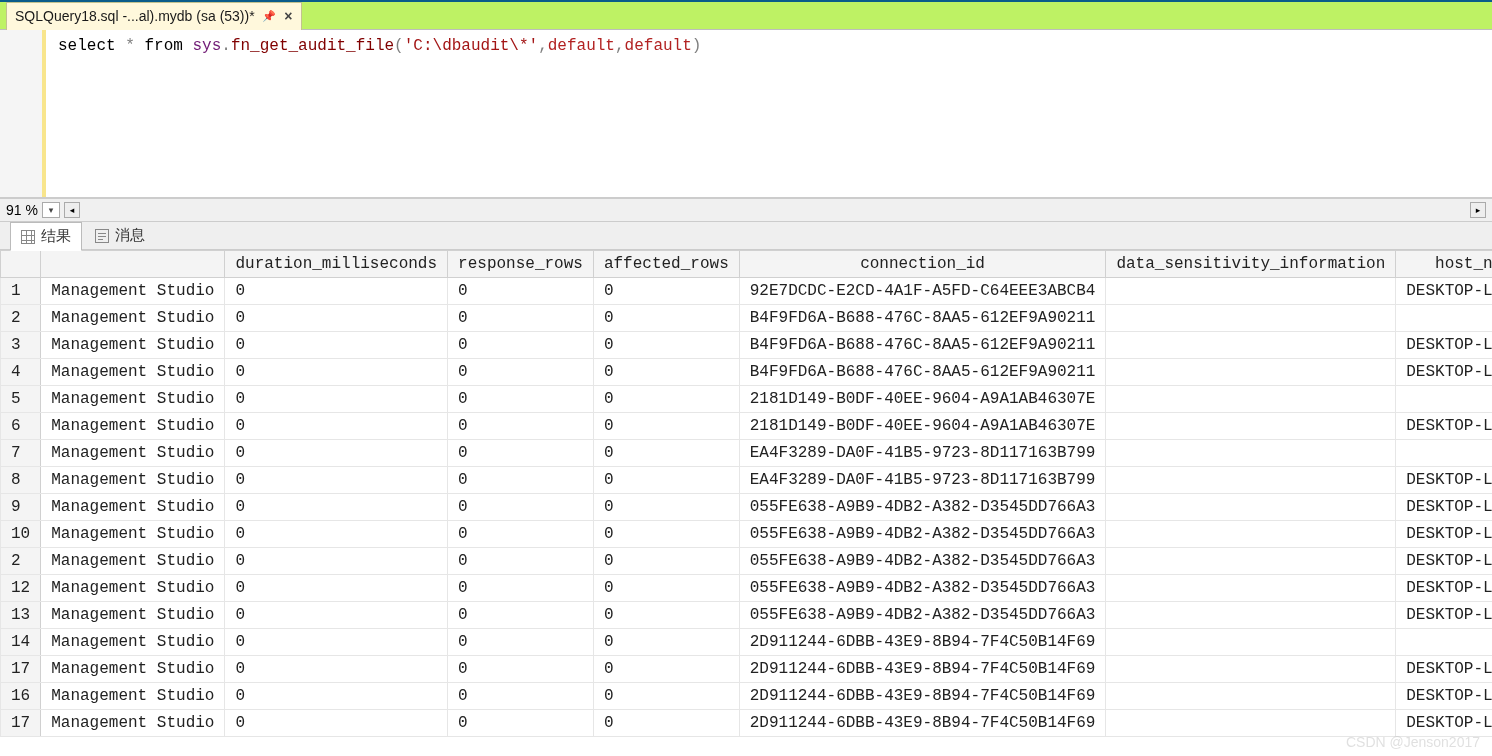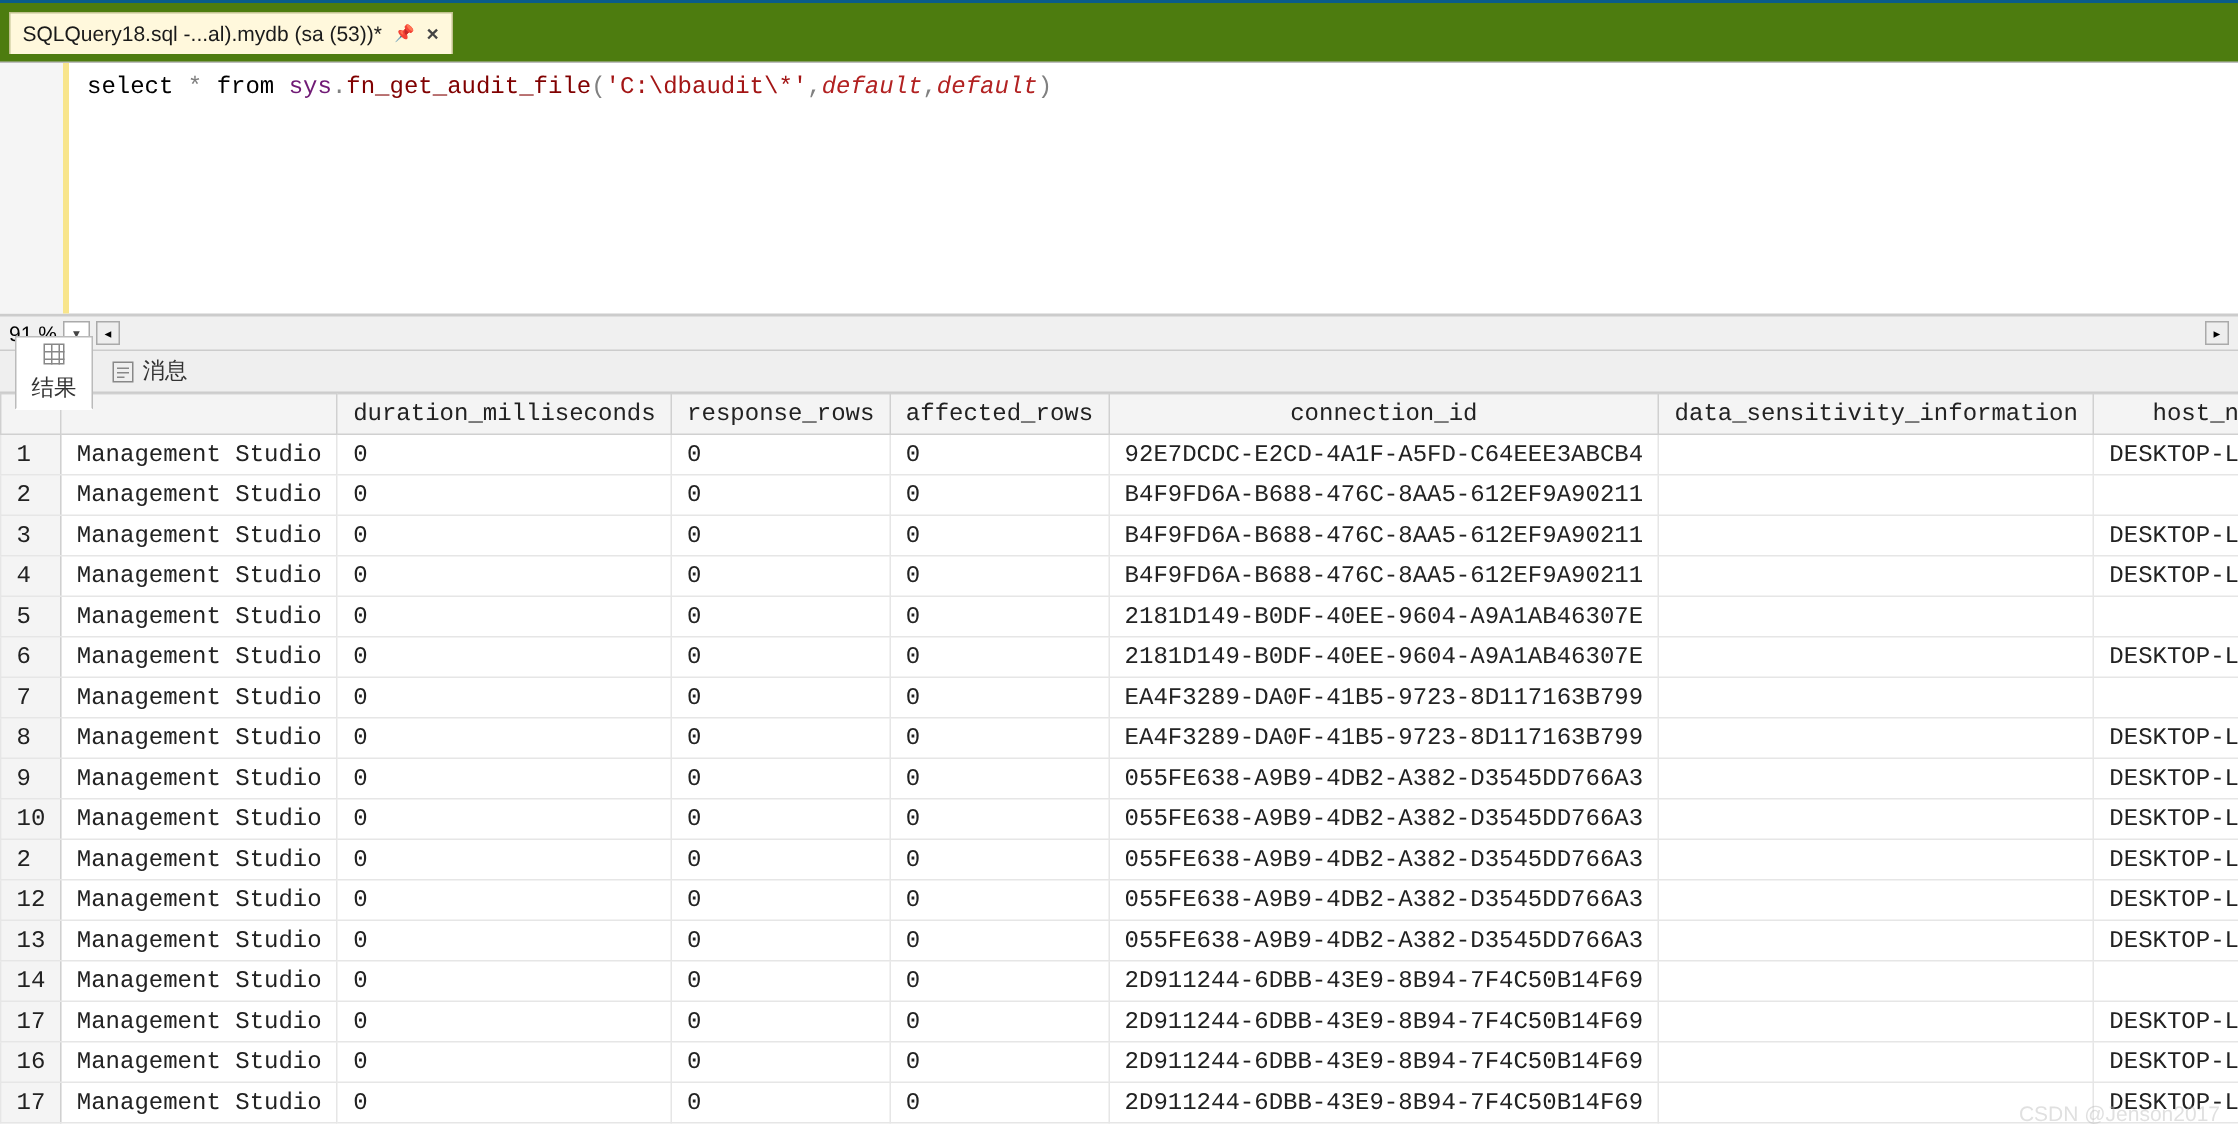--- a/index.html
+++ b/index.html
@@ -15,22 +15,22 @@
   .window {
     display: flex;
     flex-direction: column;
     height: 100%;
     border-top: 2px solid #0a5c8a;
   }
   
   .tabbar {
     display: flex;
     align-items: center;
-    background: #4d7c0f;
-    height: 40px;
+    background: #bef264;
+    height: 28px;
     padding-left: 6px;
     border-bottom: 1px solid #bdbdbd;
   }
   .tab {
     display: flex;
     align-items: center;
     height: 28px;
     padding: 0 8px;
     background: #fff8dc;
     border: 1px solid #c2c28f;
@@ -57,21 +57,21 @@
   .editor .code {
     padding: 6px 12px;
     font-family: Consolas, "Courier New", monospace;
     font-size: 16px;
     white-space: pre;
     line-height: 20px;
   }
   .kw-blue { color: #000000; }
   .kw-gray { color: #808080; }
   .kw-green { color: #701a75; }
-  .kw-func { color: #b22222; font-style: italic; }
+  .kw-func { color: #b22222; }
   .kw-str { color: #a31515; }
   .kw-fn  { color: #800000; }
   
   .zoombar {
     display: flex;
     align-items: center;
     height: 24px;
     background: #f0f0f0;
     border-top: 1px solid #ccc;
     border-bottom: 1px solid #ccc;
@@ -122,21 +122,20 @@
     color: #333;
     border: 1px solid transparent;
     cursor: pointer;
   }
   .restab.active {
     background: #fff;
     border: 1px solid #bbb;
     border-bottom: 1px solid #fff;
     position: relative;
     top: 1px;
-    flex-direction: column;
   }
   .resicon {
     width: 14px; height: 14px;
     display: inline-block;
   }
   .resicon.grid {
     background:
       linear-gradient(#888,#888) 0 4px/14px 1px no-repeat,
       linear-gradient(#888,#888) 0 9px/14px 1px no-repeat,
       linear-gradient(#888,#888) 4px 0/1px 14px no-repeat,

